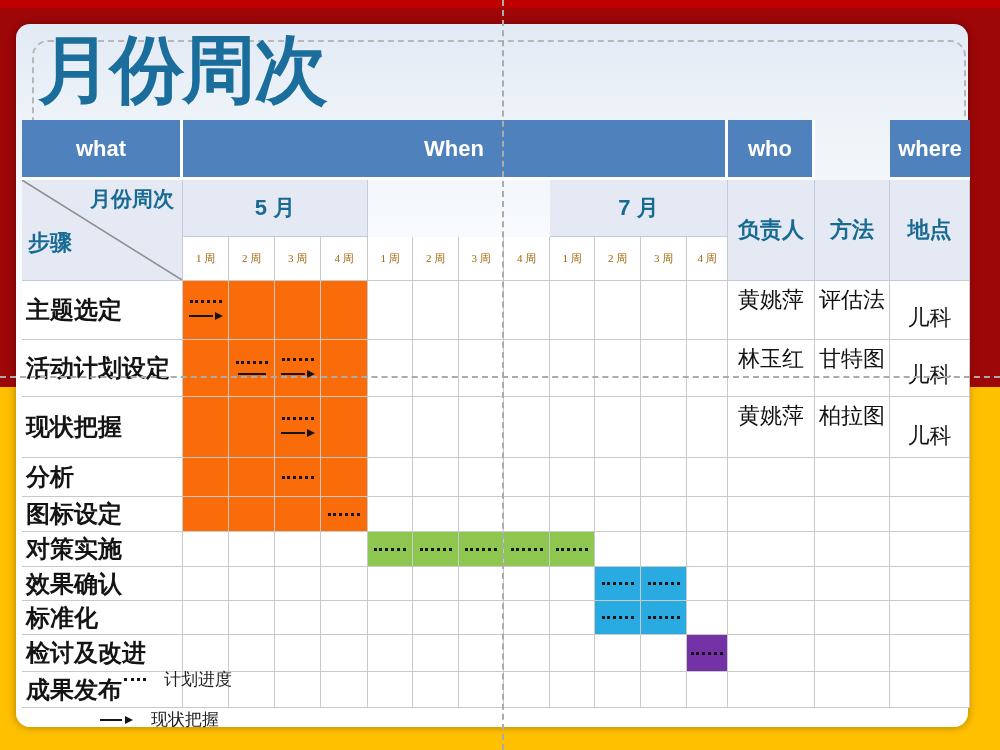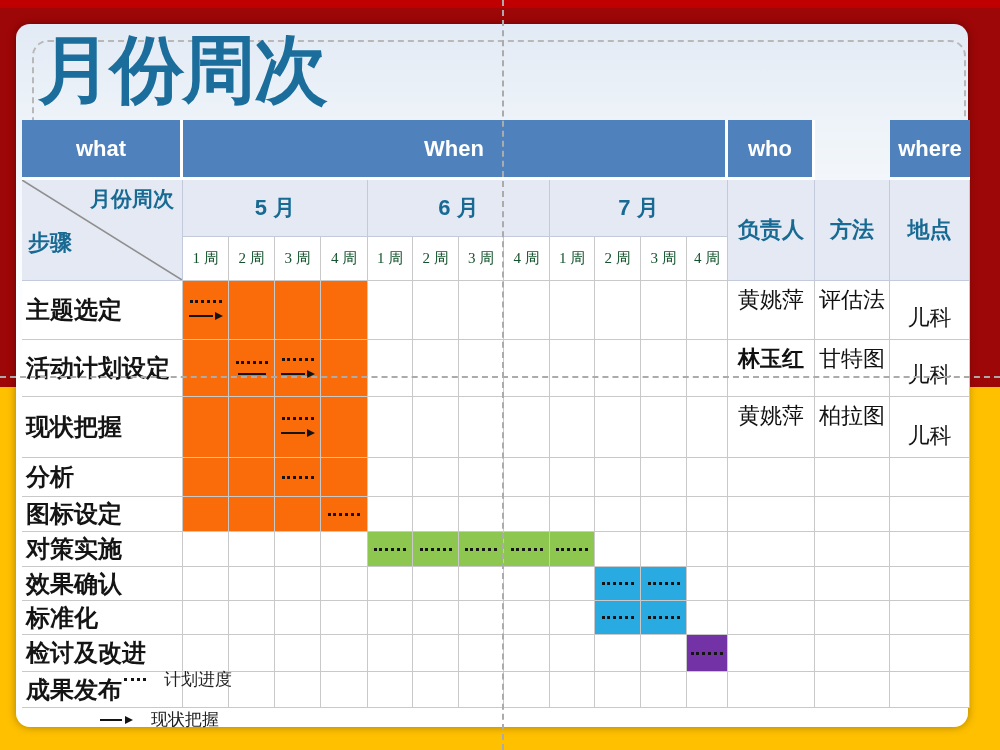--- a/index.html
+++ b/index.html
@@ -45,21 +45,21 @@
   .sub{
     background:#E4E9F4;
     display:flex;align-items:center;justify-content:center;
     border-right:1px solid #C2CADB;border-bottom:1px solid #C2CADB;
   }
   .month-lbl,.subhdr-lbl{color:#186A93;font-weight:700;font-size:22px;}
   .weekcell{
     background:#FFFFFF;
     display:flex;align-items:center;justify-content:center;
     border-right:1px solid #C9C9C9;border-bottom:1px solid #C9C9C9;
-    font-family:"Liberation Serif", serif;font-size:15px;color:#14532d;
+    font-family:"Liberation Serif", serif;font-size:11px;color:#a16207;
   }
 
   .corner{background:#E4E9F4;border-right:1px solid #C2CADB;border-bottom:1px solid #C2CADB;}
   .corner svg{position:absolute;left:0;top:0;width:100%;height:100%;}
   .corner .tr{position:absolute;top:5px;right:8px;color:#186A93;font-weight:700;font-size:21px;}
   .corner .bl{position:absolute;bottom:22px;left:6px;color:#186A93;font-weight:700;font-size:22px;}
 
   
   .rowlabel{
     background:#fff;display:flex;align-items:center;
@@ -120,23 +120,20 @@
         <span class="tr">月份周次</span>
         <span class="bl">步骤</span>
       </div>
       <div class="cell sub" style="grid-area: 2 / 2 / 3 / 6;">
         <span class="month-lbl">5 月</span>
       </div>
       <div class="cell weekcell" style="grid-area: 3 / 2 / 4 / 3;">1 周</div>
       <div class="cell weekcell" style="grid-area: 3 / 3 / 4 / 4;">2 周</div>
       <div class="cell weekcell" style="grid-area: 3 / 4 / 4 / 5;">3 周</div>
       <div class="cell weekcell" style="grid-area: 3 / 5 / 4 / 6;">4 周</div>
-      <div class="cell sub" style="grid-area: 2 / 6 / 3 / 10;">
-        <span class="month-lbl">6 月</span>
-      </div>
       <div class="cell weekcell" style="grid-area: 3 / 6 / 4 / 7;">1 周</div>
       <div class="cell weekcell" style="grid-area: 3 / 7 / 4 / 8;">2 周</div>
       <div class="cell weekcell" style="grid-area: 3 / 8 / 4 / 9;">3 周</div>
       <div class="cell weekcell" style="grid-area: 3 / 9 / 4 / 10;">4 周</div>
       <div class="cell sub" style="grid-area: 2 / 10 / 3 / 14;">
         <span class="month-lbl">7 月</span>
       </div>
       <div class="cell weekcell" style="grid-area: 3 / 10 / 4 / 11;">1 周</div>
       <div class="cell weekcell" style="grid-area: 3 / 11 / 4 / 12;">2 周</div>
       <div class="cell weekcell" style="grid-area: 3 / 12 / 4 / 13;">3 周</div>
@@ -187,21 +184,21 @@
       </div>
       <div class="cell bodycell" style="grid-area: 5 / 5 / 6 / 6; background: rgb(250, 107, 10);"></div>
       <div class="cell bodycell" style="grid-area: 5 / 6 / 6 / 7;"></div>
       <div class="cell bodycell" style="grid-area: 5 / 7 / 6 / 8;"></div>
       <div class="cell bodycell" style="grid-area: 5 / 8 / 6 / 9;"></div>
       <div class="cell bodycell" style="grid-area: 5 / 9 / 6 / 10;"></div>
       <div class="cell bodycell" style="grid-area: 5 / 10 / 6 / 11;"></div>
       <div class="cell bodycell" style="grid-area: 5 / 11 / 6 / 12;"></div>
       <div class="cell bodycell" style="grid-area: 5 / 12 / 6 / 13;"></div>
       <div class="cell bodycell" style="grid-area: 5 / 13 / 6 / 14;"></div>
-      <div class="cell valcell vtop" style="grid-area: 5 / 14 / 6 / 15; font-weight: bold;">林玉红</div>
+      <div class="cell valcell vtop" style="grid-area: 5 / 14 / 6 / 15;">林玉红</div>
       <div class="cell valcell vtop" style="grid-area: 5 / 15 / 6 / 16;">甘特图</div>
       <div class="cell valcell vbot" style="grid-area: 5 / 16 / 6 / 17;">儿科</div>
       <div class="cell rowlabel" style="grid-area: 6 / 1 / 7 / 2;">现状把握</div>
       <div class="cell bodycell" style="grid-area: 6 / 2 / 7 / 3; background: rgb(250, 107, 10);"></div>
       <div class="cell bodycell" style="grid-area: 6 / 3 / 7 / 4; background: rgb(250, 107, 10);"></div>
       <div class="cell bodycell" style="grid-area: 6 / 4 / 7 / 5; background: rgb(250, 107, 10);">
         <span class="mark-dots"></span>
         <span class="mark-arrow">
           <span class="shaft"></span>
           <span class="head"></span>

